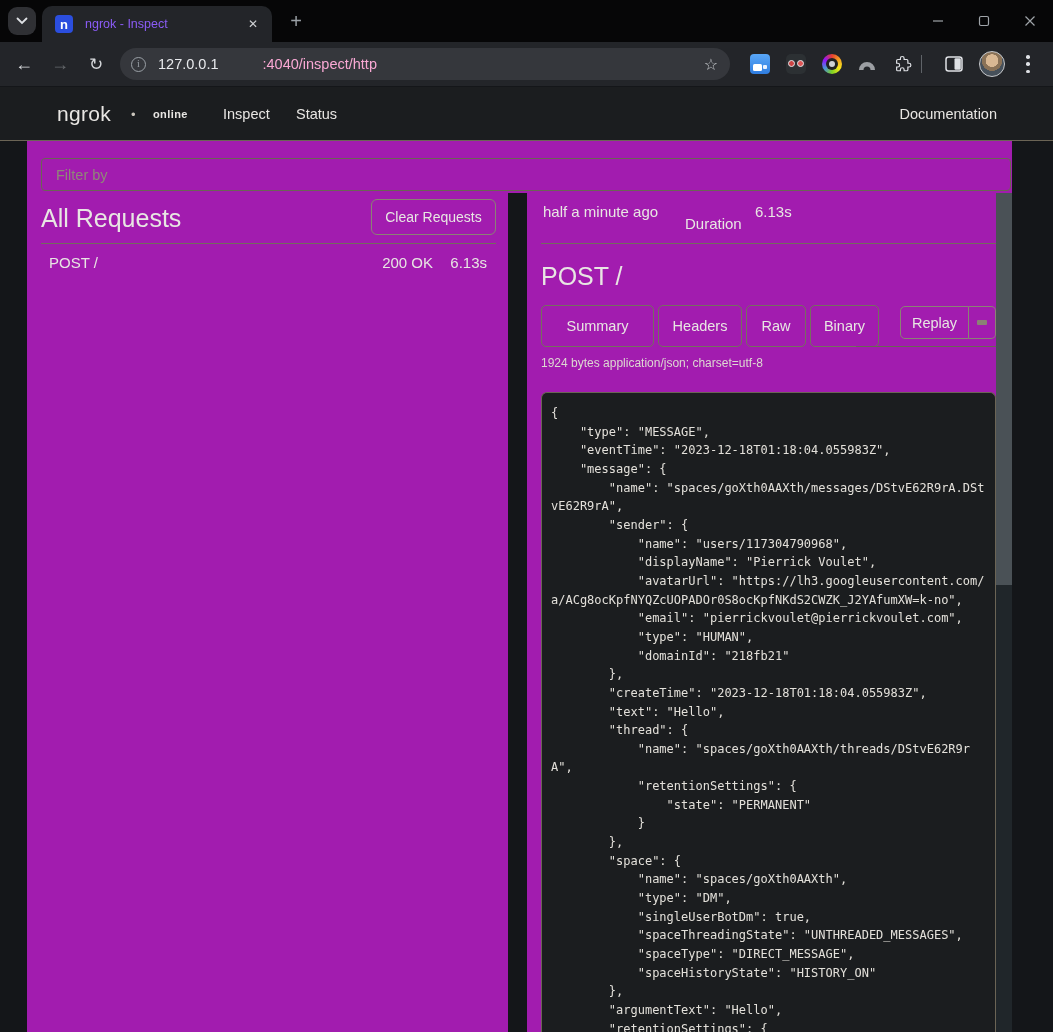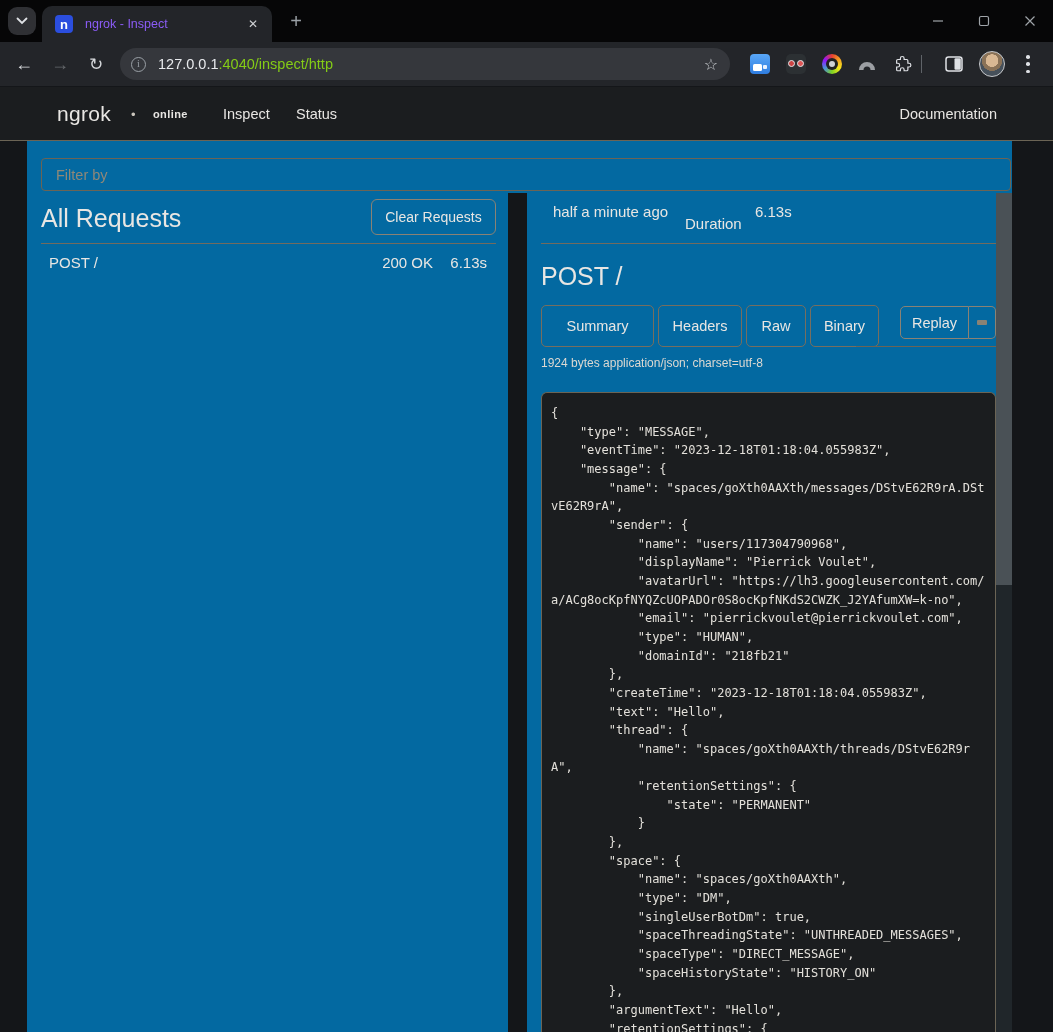--- a/index.html
+++ b/index.html
@@ -17,21 +17,21 @@
   .new-tab { position:absolute; left:284px; top:9px; width:24px; height:24px; color:#9aa0a6; font-size:20px; font-weight:300; display:flex; align-items:center; justify-content:center; }
   .win-controls { position:absolute; right:0; top:0; height:42px; display:flex; align-items:center; }
   .win-btn { width:46px; height:30px; display:flex; align-items:center; justify-content:center; }
 
   #toolbar { position:absolute; left:0; top:42px; width:1053px; height:44px; background:#232529; }
   .nav-ic { position:absolute; top:0; height:44px; display:flex; align-items:center; justify-content:center; width:24px; font-size:18px; color:#d5d7da; }
   .omnibox { position:absolute; left:120px; top:6px; width:610px; height:32px; border-radius:16px; background:#35373c; display:flex; align-items:center; }
   .info-ic { margin-left:11px; width:15px; height:15px; border:1.6px solid #9aa0a6; border-radius:50%; color:#9aa0a6; font-size:10px; line-height:12px; text-align:center; font-family:"Liberation Serif", serif; }
   .url { margin-left:12px; font-size:14.5px; flex:1; white-space:nowrap; }
   .url .host { color:#e8eaed; }
-  .url .rest { color:#84cc16; }
+  .url .rest { color:#f9a8d4;margin-left:44px; }
   .star { margin-right:12px; color:#c6c9cd; font-size:16px; }
   .ext { position:absolute; top:12px; width:20px; height:20px; }
   .sep { position:absolute; left:921px; top:13px; width:1px; height:18px; background:#5f6368; }
   .avatar { position:absolute; left:979px; top:9px; width:26px; height:26px; border-radius:50%;
     background:radial-gradient(circle at 50% 36%, #d9b893 0 32%, #8a7257 33% 52%, #46505a 53% 100%);
     border:1.5px solid #c8cacd; }
   .ext1 { left:750px; border-radius:4px; background:linear-gradient(180deg,#59a7f7 0%,#2f7de0 100%); position:absolute; }
   .ext1 b { position:absolute; left:3px; bottom:3px; width:9px; height:7px; background:#fff; border-radius:1.5px; }
   .ext1 i { position:absolute; right:3px; bottom:5px; width:4px; height:4px; background:#e8f1ff; border-radius:1px; }
   .ext2 { left:786px; border-radius:5px; background:#2c3033; position:absolute; }
@@ -50,38 +50,38 @@
   #page { position:absolute; left:0; top:86px; width:1053px; height:946px; background:#141619; }
   #site-header { position:absolute; left:0; top:1px; width:1053px; height:54px; background:#1b1d1f; border-bottom:1px solid #6b6455;text-align:right; }
   .hitem { position:absolute; top:50%; transform:translateY(-50%); color:#e8e6e3; }
   .brand { left:57px; font-size:21px; font-weight:500; letter-spacing:0.3px; }
   .hdot { left:131px; font-size:13px; color:#cbc6bd; }
   .honline { left:153px; font-size:11px; font-weight:bold; letter-spacing:0.4px; }
   .hnav1 { left:223px; font-size:14.5px; }
   .hnav2 { left:296px; font-size:14.5px; }
   .hdoc { right:56px; font-size:14.5px; }
 
-  #content { position:absolute; left:27px; top:55px; width:985px; height:891px; background:#0369a1; }
+  #content { position:absolute; left:27px; top:55px; width:985px; height:891px; background:#a21caf; }
   #filter { position:absolute; left:14px; top:17px; width:970px; height:33px; background:transparent; border:1px solid #6b6455; border-radius:4px; color:#e8e6e3; font-size:14.5px; padding:0 14px; font-family:"Liberation Sans", sans-serif; }
   #filter::placeholder { color:#8f8878; opacity:1; }
   #gutter { position:absolute; left:481px; top:52px; width:19px; bottom:0; background:#141619; }
 
   #left-col { position:absolute; left:14px; top:52px; width:455px; height:839px; }
   .panel-title { position:absolute; left:0; top:11px; font-size:25px; color:#e8e6e3; }
   .btn { border:1px solid #8a8274; border-radius:6px; background:transparent; color:#e8e6e3; font-family:"Liberation Sans", sans-serif; }
   #clear-btn { position:absolute; right:0; top:6px; width:125px; height:36px; font-size:14px; }
   .divider { position:absolute; left:0; width:455px; height:0; border-top:1px solid #736b5e; }
   .req-row { position:absolute; left:0; top:61px; width:455px; height:22px; font-size:15px; color:#e8e6e3; }
   .req-method { position:absolute; left:8px; top:0; }
   .req-status { position:absolute; right:63px; top:0;text-align:center; }
   .req-dur { position:absolute; right:9px; top:0; }
 
   #right-col { position:absolute; left:514px; top:52px; width:455px; height:839px; }
   .meta-row { position:absolute; left:0; top:10px; width:455px; font-size:15px; color:#e8e6e3; }
-  .time-ago { position:absolute; left:12px; }
+  .time-ago { position:absolute; left:2px; }
   .dur-label { position:absolute; left:144px;margin-top:12px; }
   .dur-value { position:absolute; left:214px; }
   .detail-title { position:absolute; left:0; top:69px; font-size:25px; color:#e8e6e3; }
   .tabs { position:absolute; left:0; top:112px; height:42px; display:flex; gap:4px; }
   .tabbtn { height:42px; border:1px solid #766e5f; border-radius:5px; background:transparent; color:#e8e6e3; font-size:14.5px; font-family:"Liberation Sans", sans-serif; }
   .t0{width:113px;} .t1{width:84px;} .t2{width:60px;} .t3{width:69px;}
   .tabs-baseline { position:absolute; left:315px; top:153px; width:140px; border-top:1px solid #6b6455; }
   .replay-group { position:absolute; left:359px; top:113px; height:33px; display:flex; }
   .replay-main { width:69px; height:33px; border:1px solid #8a8274; border-radius:5px 0 0 5px; font-size:14.5px; background:transparent; color:#e8e6e3; font-family:"Liberation Sans", sans-serif; }
   .replay-toggle { width:27px; height:33px; border:1px solid #8a8274; border-left:none; border-radius:0 5px 5px 0; background:transparent; display:flex; align-items:center; justify-content:center; }

